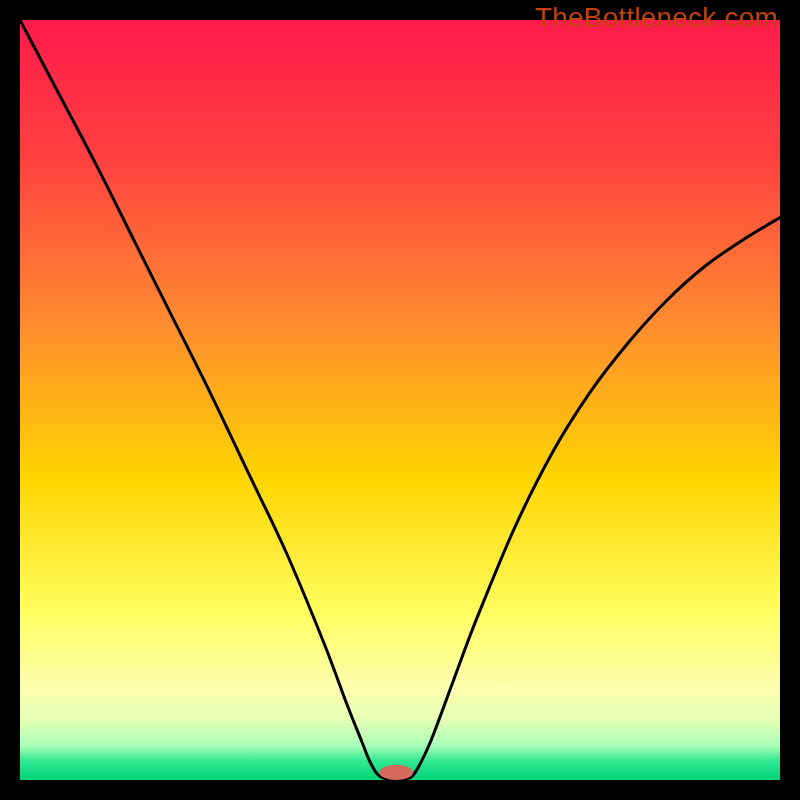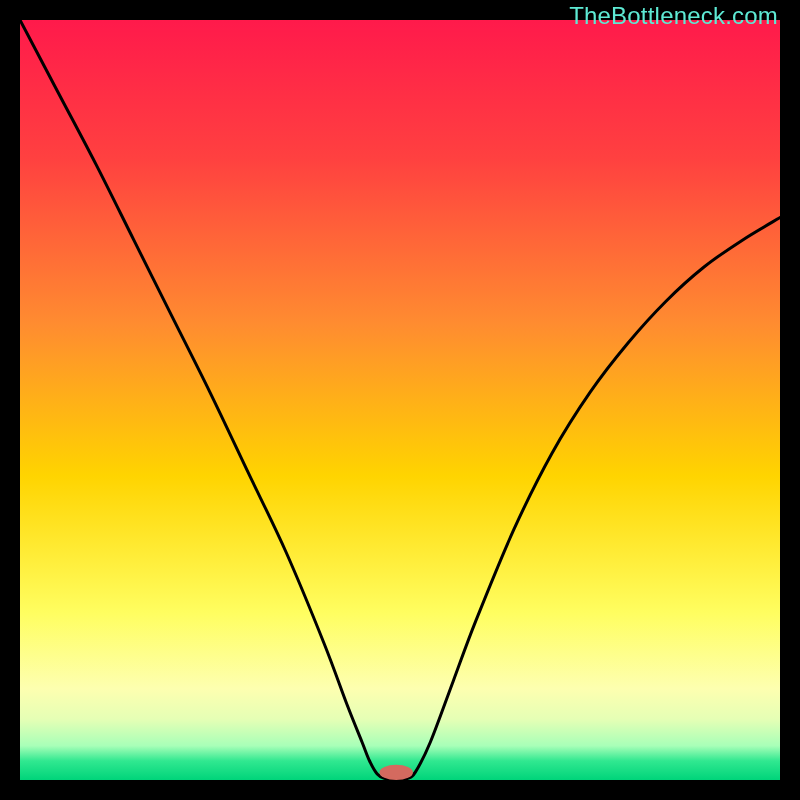--- a/index.html
+++ b/index.html
@@ -22,22 +22,22 @@
     left: 20px;
     top: 20px;
     width: 760px;
     height: 760px;
     overflow: hidden;
   }
   .watermark {
     position: absolute;
     top: 2px;
     right: 22px;
-    color: #5eead4;
-    font-size: 24px;
+    color: #c2410c;
+    font-size: 28px;
     font-weight: 500;
     letter-spacing: 0.2px;
     z-index: 5;
     pointer-events: none;
   }
   svg { display: block; }
 </style>
 </head>
 <body>
 

